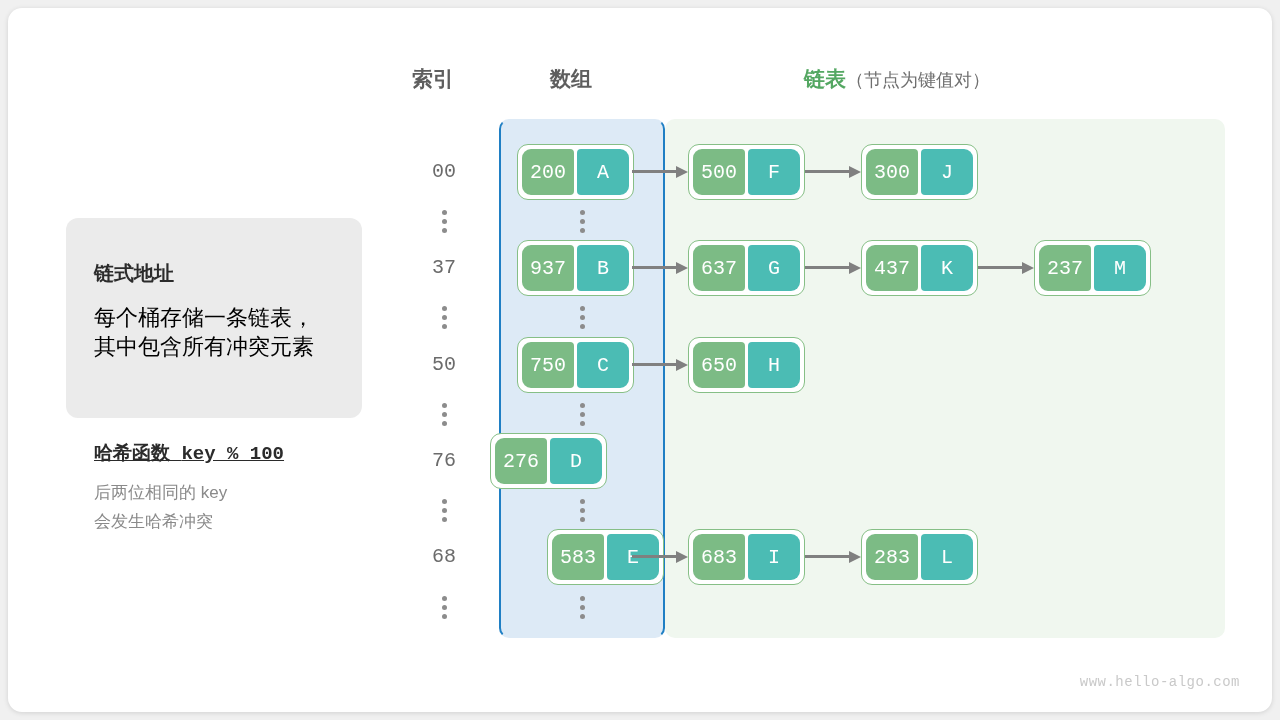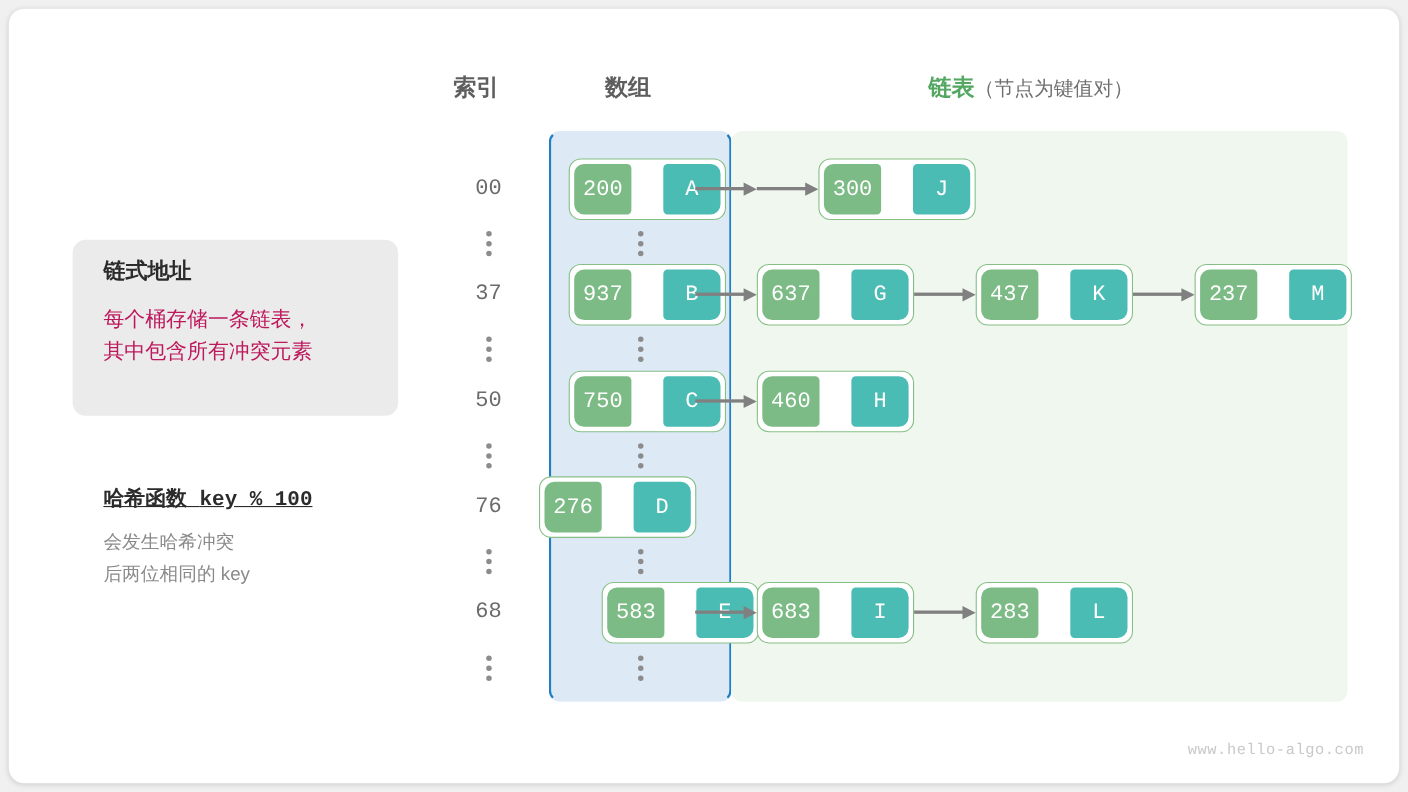--- a/index.html
+++ b/index.html
@@ -26,48 +26,48 @@
   
   .hdr {
     position: absolute;
     font-size: 21px;
     font-weight: bold;
     color: #5e5e5e;
     white-space: nowrap;
   }
   #hdr-index { left: 404px; top: 57px; }
   #hdr-array { left: 542px; top: 57px; }
-  #hdr-list  { left: 796px; top: 57px; color: #54a762; margin-left: 40px; }
+  #hdr-list  { left: 796px; top: 57px; color: #54a762; }
   #hdr-list .sub {
     font-size: 18px;
     font-weight: normal;
     color: #6f6f6f;
   }
 
   
   #info-card {
     position: absolute;
     left: 58px;
     top: 210px;
     width: 296px;
-    height: 160px;
+    height: 200px;
     background: #ebebeb;
     border-radius: 12px;
     box-sizing: border-box;
-    padding: 15px 0 0 28px;
+    padding: 42px 0 0 28px;
   }
   #info-title {
     font-size: 20px;
     font-weight: bold;
     color: #2b2b2b;
     margin-bottom: 16px;
   }
   #info-body {
-    font-size: 19px;
-    color: #be185d;
+    font-size: 22px;
+    color: #000000;
     line-height: 29px;
   }
 
   
   #hash-note {
     position: absolute;
     left: 86px;
     top: 432px;
     width: 320px;
   }
@@ -146,21 +146,20 @@
   }
   .node {
     display: flex;
     background: #ffffff;
     border: 1.5px solid #86bf86;
     border-radius: 11px;
     padding: 4px;
     box-sizing: border-box;
     height: 56px;
     flex: 0 0 auto;
-    gap: 26px;
   }
   .cell {
     width: 52px;
     height: 46px;
     display: flex;
     align-items: center;
     justify-content: center;
     font-family: "Liberation Mono", monospace;
     font-size: 20px;
     color: #ffffff;
@@ -223,41 +222,45 @@
     <div id="info-title">链式地址</div>
     <div id="info-body">
       <div>每个桶存储一条链表，</div>
       <div>其中包含所有冲突元素</div>
     </div>
   </div>
 
   <div id="hash-note">
     <div id="hash-title"><span class="cjk">哈希函数</span>&nbsp;<span>key % 100</span></div>
     <div id="hash-body">
+      <div>后两位相同的 key</div>
       <div>会发生哈希冲突</div>
-      <div>后两位相同的 key</div>
     </div>
   </div>
 
   <div id="array-panel"></div>
   <div id="list-panel"></div>
 
   <div id="rows-layer">
       <div class="idx" style="top: 152px;">00</div>
       <div class="chain" style="left: 509px; top: 136px;">
         <div class="node">
           <div class="cell key">200</div>
           <div class="cell val">A</div>
         </div>
       </div>
       <div class="chain" style="left: 624px; top: 136px;">
         <div class="arrow">
           <div class="shaft"></div>
           <div class="head"></div>
         </div>
+        <div class="node">
+          <div class="cell key">500</div>
+          <div class="cell val">F</div>
+        </div>
         <div class="arrow">
           <div class="shaft"></div>
           <div class="head"></div>
         </div>
         <div class="node">
           <div class="cell key">300</div>
           <div class="cell val">J</div>
         </div>
       </div>
       <div class="dots-idx" style="top: 202px;">
@@ -319,21 +322,21 @@
           <div class="cell key">750</div>
           <div class="cell val">C</div>
         </div>
       </div>
       <div class="chain" style="left: 624px; top: 329px;">
         <div class="arrow">
           <div class="shaft"></div>
           <div class="head"></div>
         </div>
         <div class="node">
-          <div class="cell key">460</div>
+          <div class="cell key">650</div>
           <div class="cell val">H</div>
         </div>
       </div>
       <div class="dots-idx" style="top: 395px;">
         <i></i>
         <i></i>
         <i></i>
       </div>
       <div class="dots-arr" style="top: 395px;">
         <i></i>

